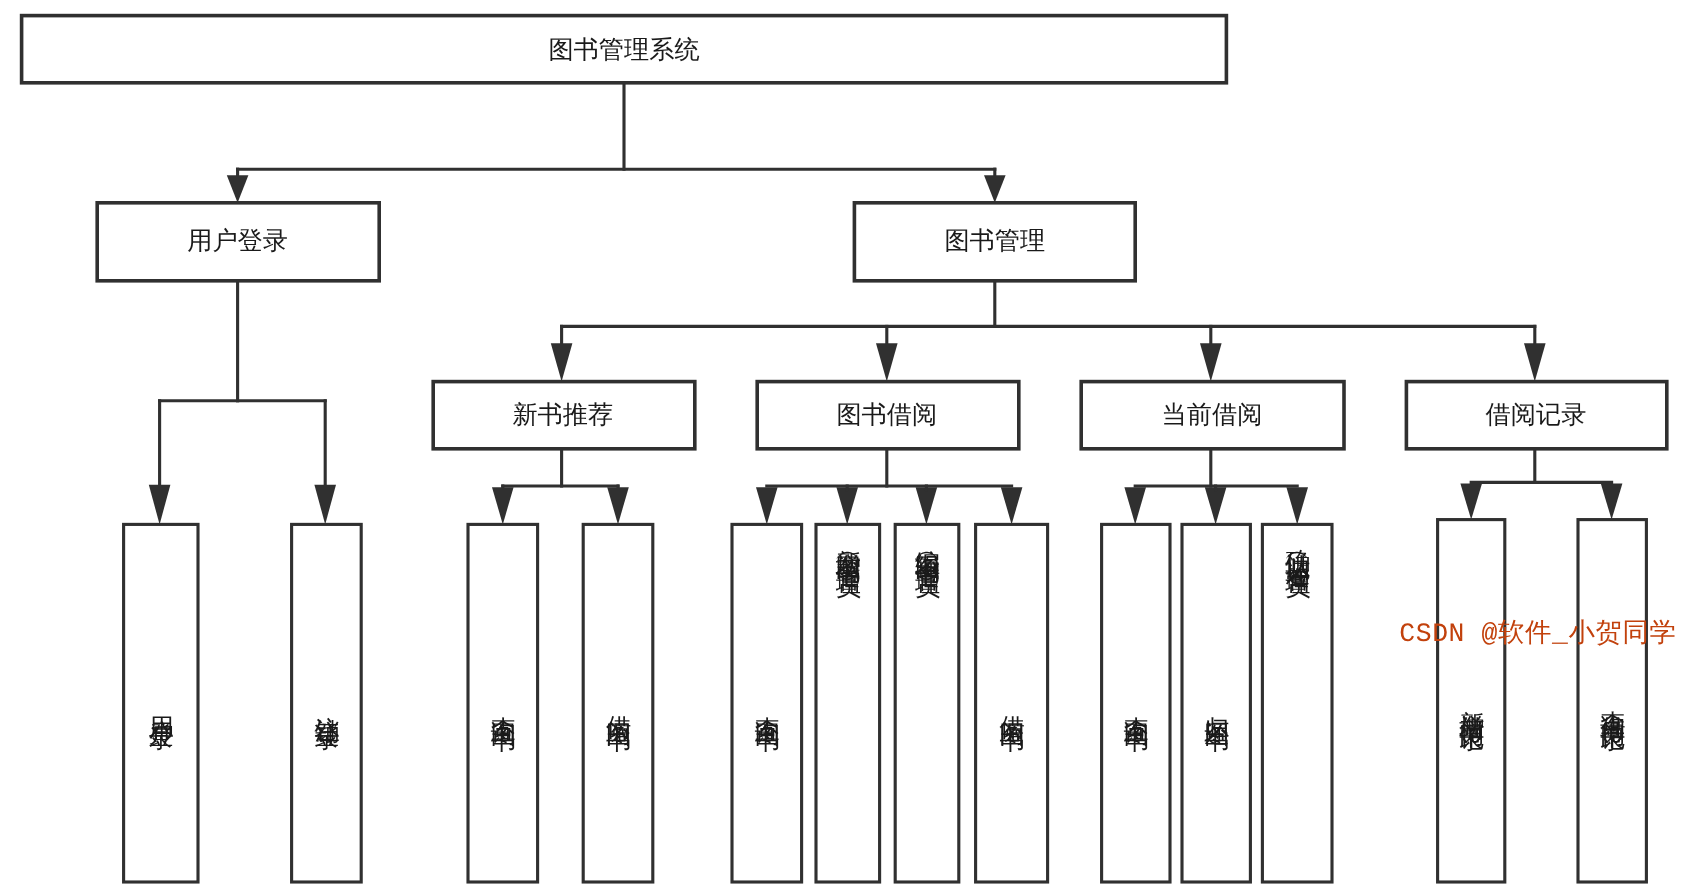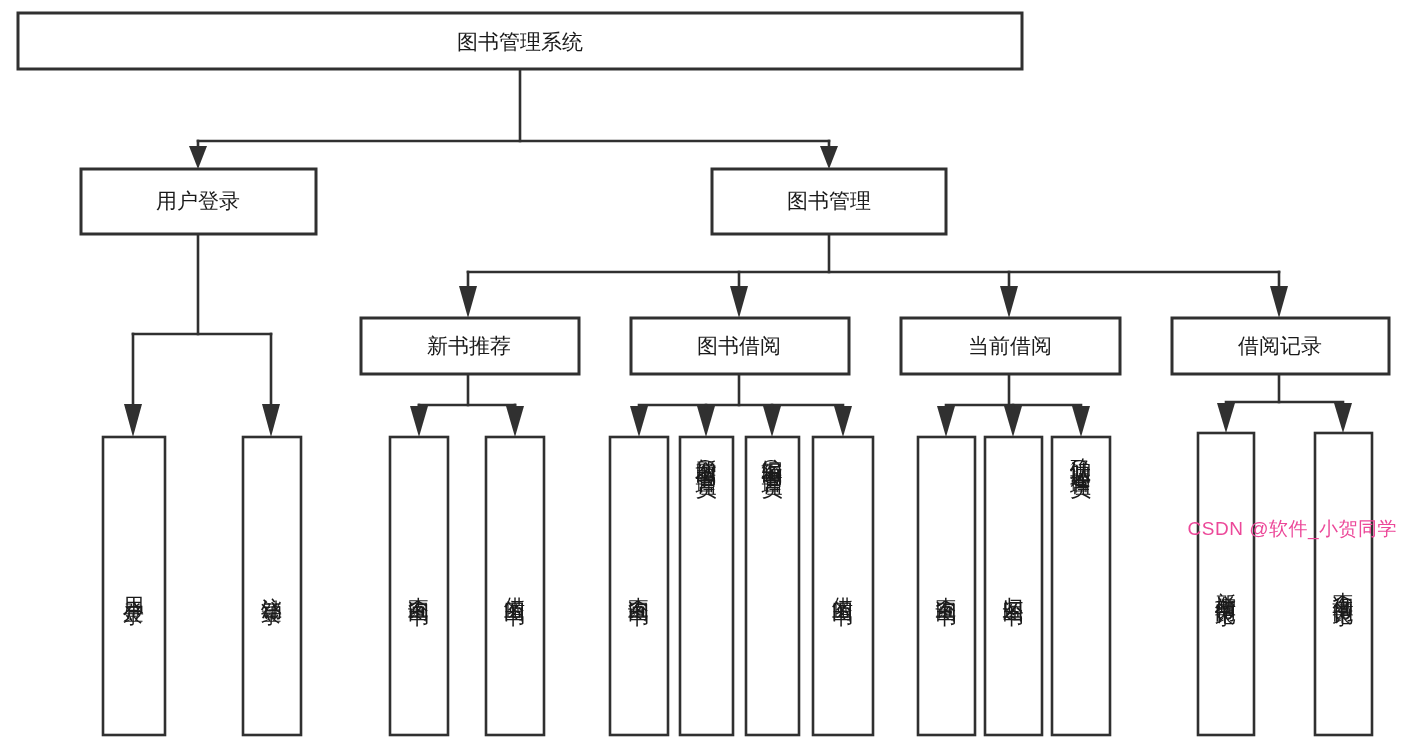--- a/index.html
+++ b/index.html
@@ -70,23 +70,23 @@
     position: absolute;
     display: flex;
     align-items: center;
     justify-content: center;
     pointer-events: none;
   }
   .watermark {
     position: absolute;
     right: 8px;
     bottom: 6px;
-    font-family: Liberation Sans, sans-serif;
-    font-size: 19px;
-    color: #ec4899;
+    font-family: Liberation Mono, monospace;
+    font-size: 22px;
+    color: #c2410c;
     letter-spacing: 0.5px;
     white-space: nowrap;
   }
 </style>
 </head>
 <body>
 
 <div id="diagram-root">
 
   <svg class="flow" viewBox="0 0 1405 747" xmlns="http://www.w3.org/2000/svg">

